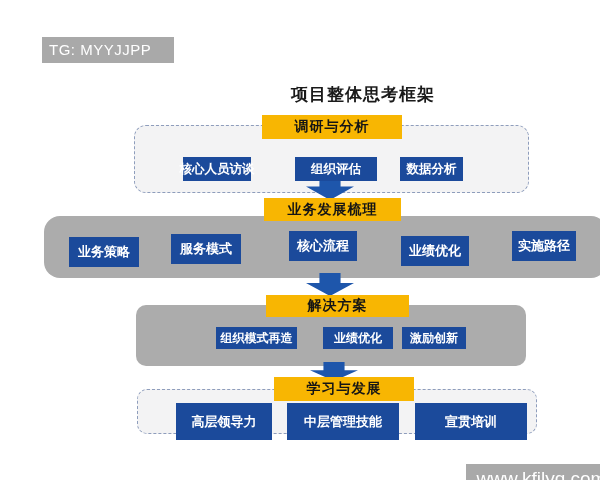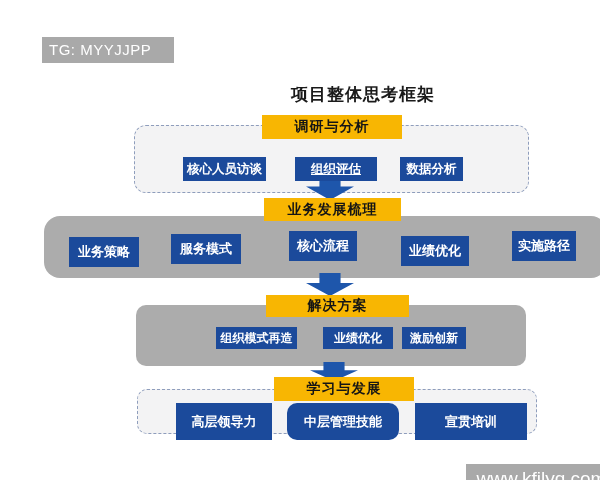--- a/index.html
+++ b/index.html
@@ -57,39 +57,39 @@
   #header3{left:242px;top:271px;width:143px;height:22px;}
   #header4{left:250px;top:353px;width:140px;height:24px;}
 
   .blue-box{
     background:var(--box-blue);color:#fff;font-weight:bold;
     display:flex;align-items:center;justify-content:center;
     white-space:nowrap;z-index:2;
   }
   
   .r1{height:24px;top:133px;font-size:12.5px;}
-  #b1-0{left:159px;width:83px;}
-  #b1-1{left:271px;width:82px;text-decoration:underline;}
+  #b1-0{left:159px;width:68px;}
+  #b1-1{left:271px;width:82px;}
   #b1-2{left:376px;width:63px;}
   
   .r2{height:30px;font-size:13px;}
   #b2-0{left:45px;top:213px;width:70px;}
   #b2-1{left:147px;top:210px;width:70px;}
   #b2-2{left:265px;top:207px;width:68px;}
   #b2-3{left:377px;top:212px;width:68px;}
   #b2-4{left:488px;top:207px;width:64px;}
   
   .r3{height:22px;top:303px;font-size:12px;}
   #b3-0{left:192px;width:81px;}
   #b3-1{left:299px;width:70px;}
   #b3-2{left:378px;width:64px;}
   
   .r4{height:37px;top:379px;font-size:13px;}
   #b4-0{left:152px;width:96px;}
-  #b4-1{left:263px;width:112px;border-radius:10px;}
+  #b4-1{left:263px;width:112px;}
   #b4-2{left:391px;width:112px;}
 
   .down-arrow{
     width:48px;background:var(--arrow-blue);z-index:1;
     clip-path:polygon(28% 0,72% 0,72% 44%,100% 44%,50% 100%,0 44%,28% 44%);
   }
   #arrow1{left:282px;top:152px;height:24px;}
   #arrow2{left:282px;top:249px;height:23px;}
   #arrow3{left:286px;top:338px;height:19px;}
 

